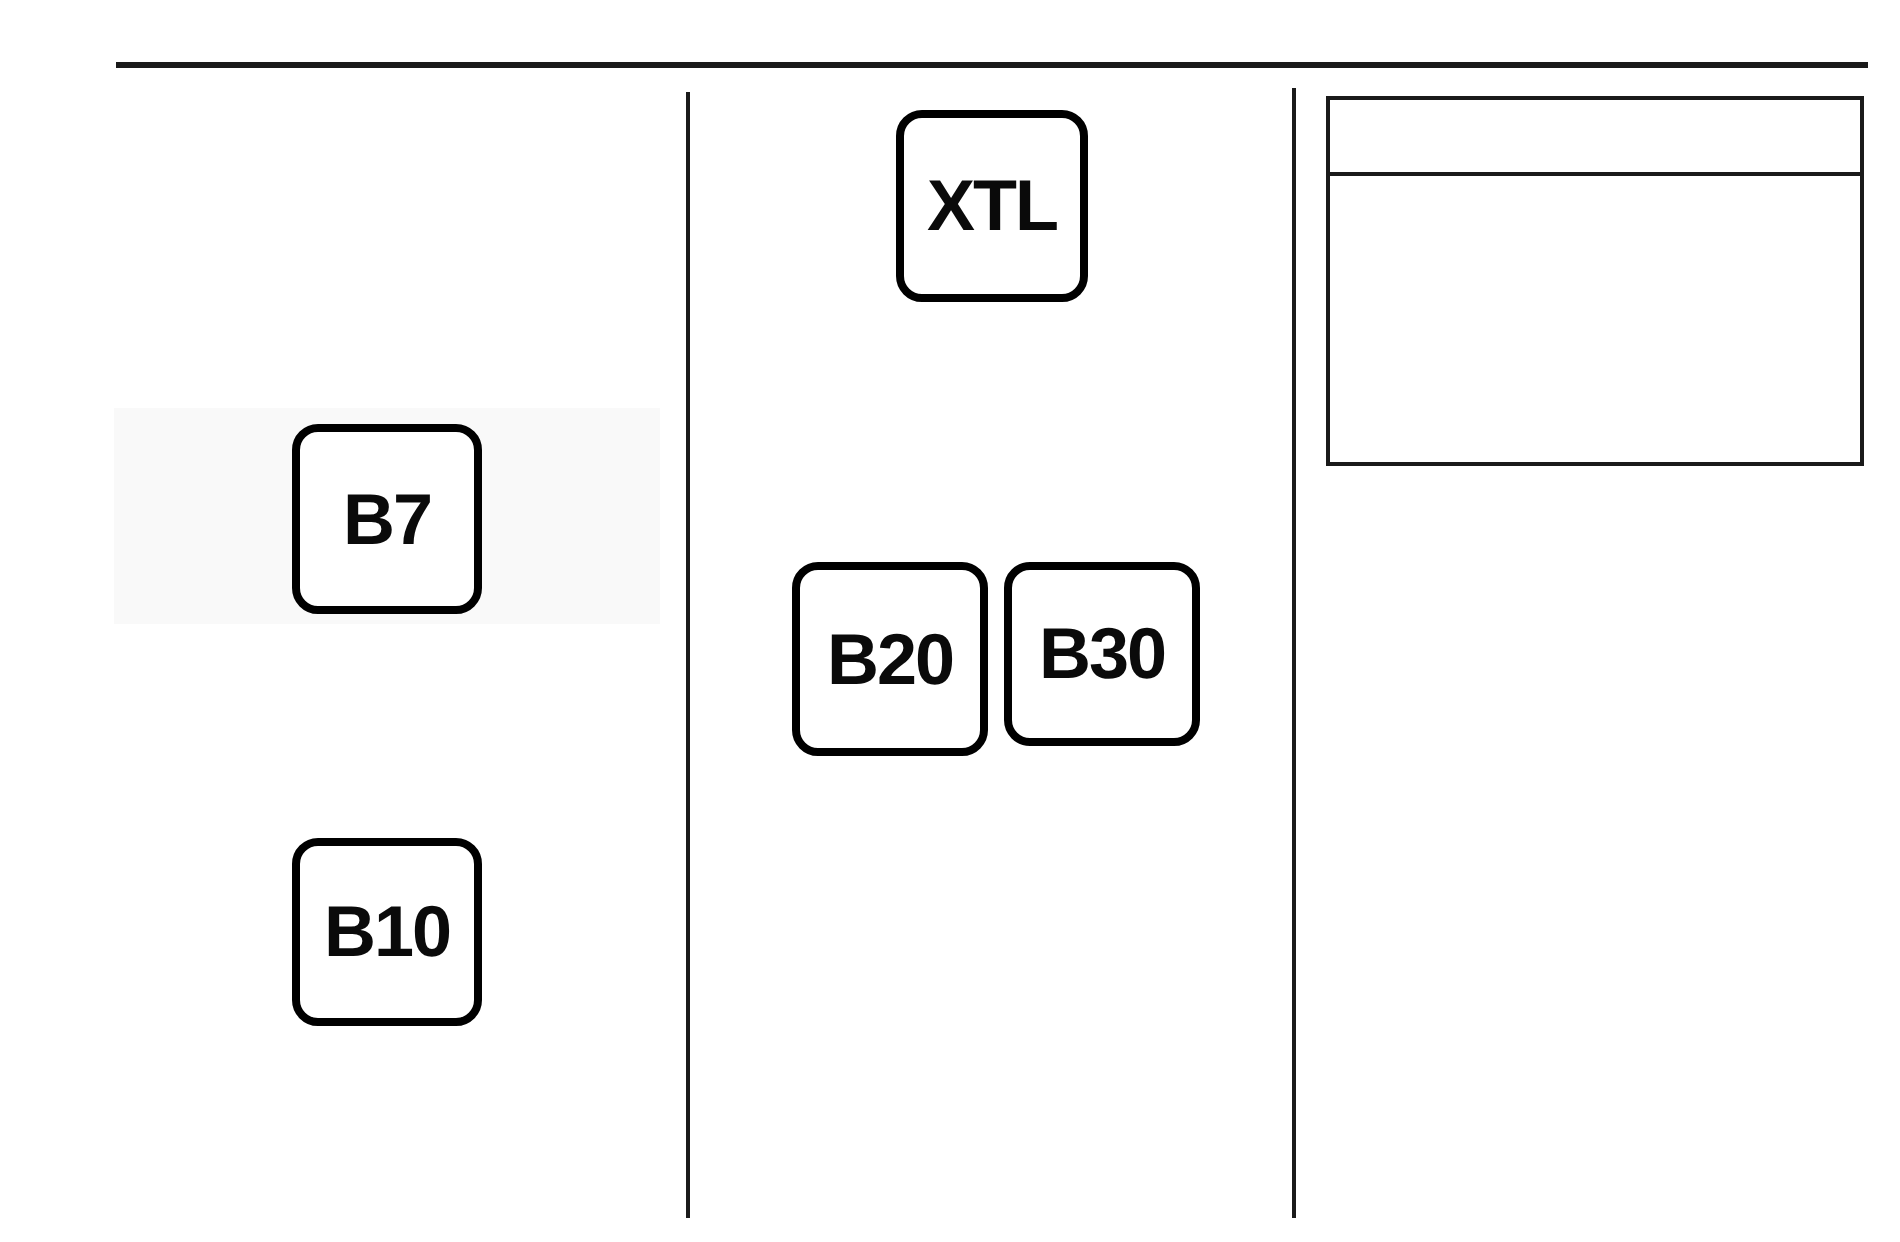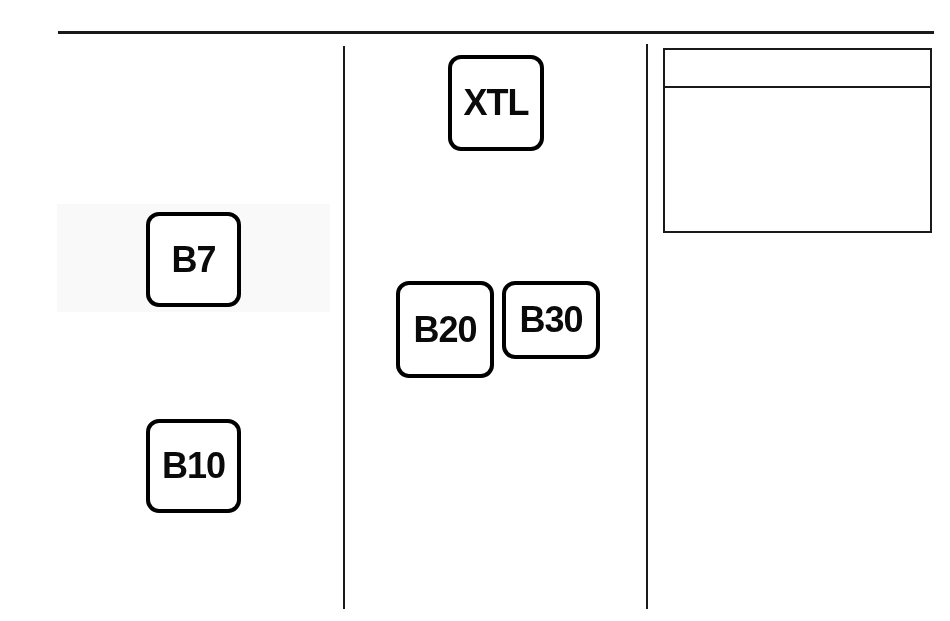--- a/index.html
+++ b/index.html
@@ -61,21 +61,21 @@
     font-size: 36px;
     font-weight: bold;
     color: var(--key_text, #0a0a0a);
     letter-spacing: -1px;
     line-height: 1;
     user-select: none;
   }
   .key-xtl { left: 448px; top: 55px;  width: 96px; height: 96px; }
   .key-b7  { left: 146px; top: 212px; width: 95px; height: 95px; border-radius: 13px; }
   .key-b20 { left: 396px; top: 281px; width: 98px; height: 97px; text-align: center; }
-  .key-b30 { left: 502px; top: 281px; width: 98px; height: 78px; }
+  .key-b30 { left: 502px; top: 281px; width: 98px; height: 92px; }
   .key-b10 { left: 146px; top: 419px; width: 95px; height: 94px; }
   .legend-table {
     position: absolute;
     left: 663px;
     top: 48px;
     width: 269px;
     height: 185px;
     box-sizing: border-box;
     border: 2px solid var(--line, #1a1a1a);
     background: #ffffff;

